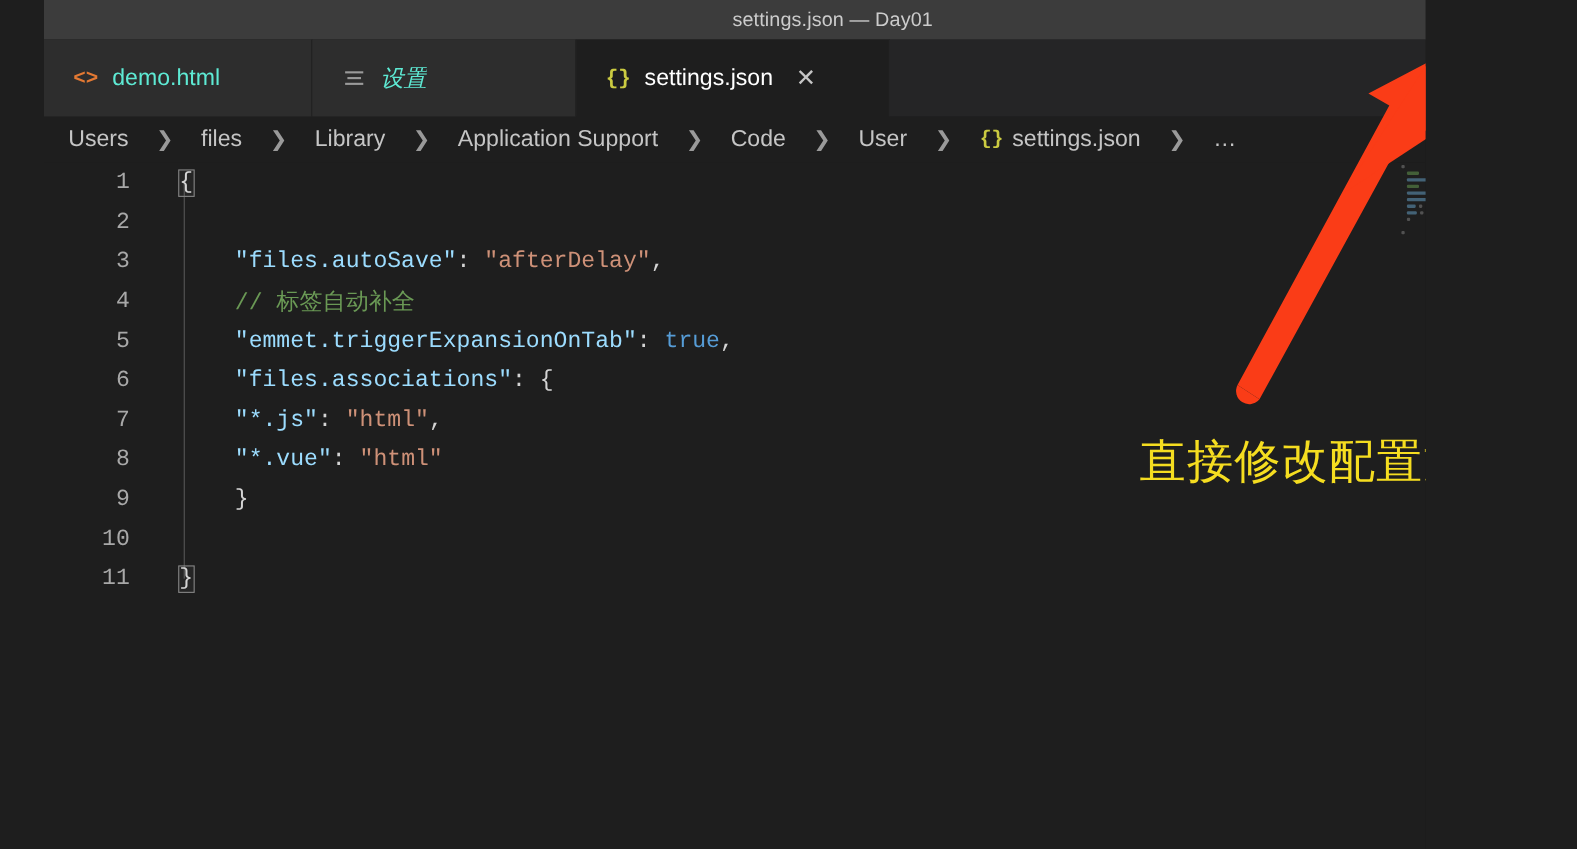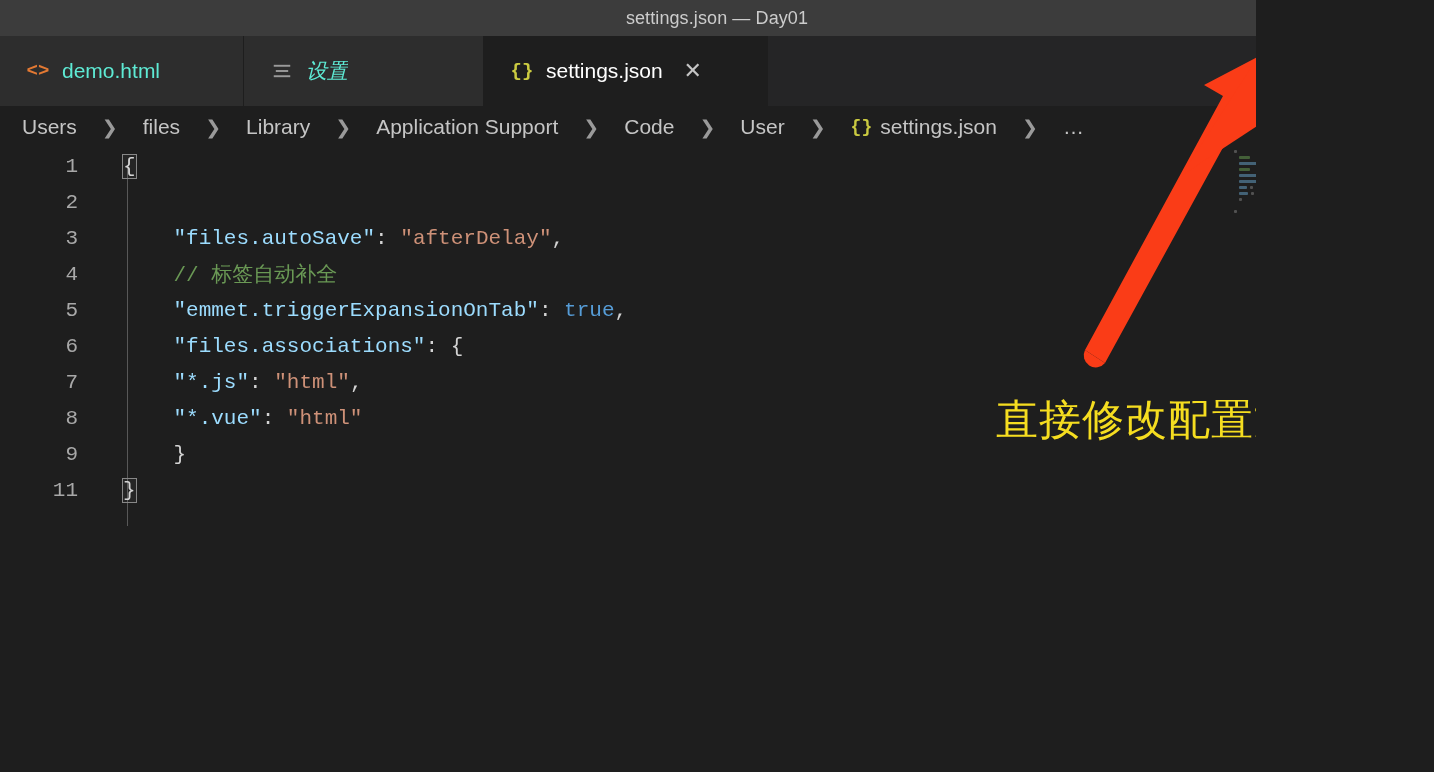--- a/index.html
+++ b/index.html
@@ -13,20 +13,21 @@
     overflow: hidden;
     font-family: "Liberation Sans", sans-serif;
     -webkit-font-smoothing: antialiased;
   }
   #app {
     position: relative;
     width: 1256px;
     height: 772px;
     background: #1e1e1e;
     overflow: hidden;
+    margin-left: 40px;
   }
 
   
   .titlebar {
     position: absolute;
     left: 0; top: 0;
     width: 1434px;
     height: 36px;
     background: #3c3c3c;
     display: flex;
@@ -393,20 +394,21 @@
       <div id="lines">
           <div class="line"><span class="lineno">1</span><span class="code"><span class="tok-brace bracket-match">{</span></span></div>
           <div class="line"><span class="lineno">2</span></div>
           <div class="line"><span class="lineno">3</span><span class="code"><span class="tok-punc">    </span><span class="tok-key">"files.autoSave"</span><span class="tok-punc">: </span><span class="tok-str">"afterDelay"</span><span class="tok-punc">,</span></span></div>
           <div class="line"><span class="lineno">4</span><span class="code"><span class="tok-punc">    </span><span class="tok-comment">// 标签自动补全</span></span></div>
           <div class="line"><span class="lineno">5</span><span class="code"><span class="tok-punc">    </span><span class="tok-key">"emmet.triggerExpansionOnTab"</span><span class="tok-punc">: </span><span class="tok-bool">true</span><span class="tok-punc">,</span></span></div>
           <div class="line"><span class="lineno">6</span><span class="code"><span class="tok-punc">    </span><span class="tok-key">"files.associations"</span><span class="tok-punc">: {</span></span></div>
           <div class="line"><span class="lineno">7</span><span class="code"><span class="tok-punc">    </span><span class="tok-key">"*.js"</span><span class="tok-punc">: </span><span class="tok-str">"html"</span><span class="tok-punc">,</span></span></div>
           <div class="line"><span class="lineno">8</span><span class="code"><span class="tok-punc">    </span><span class="tok-key">"*.vue"</span><span class="tok-punc">: </span><span class="tok-str">"html"</span></span></div>
           <div class="line"><span class="lineno">9</span><span class="code"><span class="tok-punc">    </span><span class="tok-punc">}</span></span></div>
+          <div class="line"><span class="lineno">10</span><span class="code"></span></div>
           <div class="line"><span class="lineno">11</span><span class="code"><span class="tok-brace bracket-match">}</span></span></div>
         </div>
     </div>
 
     <div class="minimap">
       <div id="minimap-lines">
           <div class="mm-line">
             <span class="mm-seg" style="width: 3px; background: rgb(90, 90, 90);"></span>
           </div>
           <div class="mm-line">

